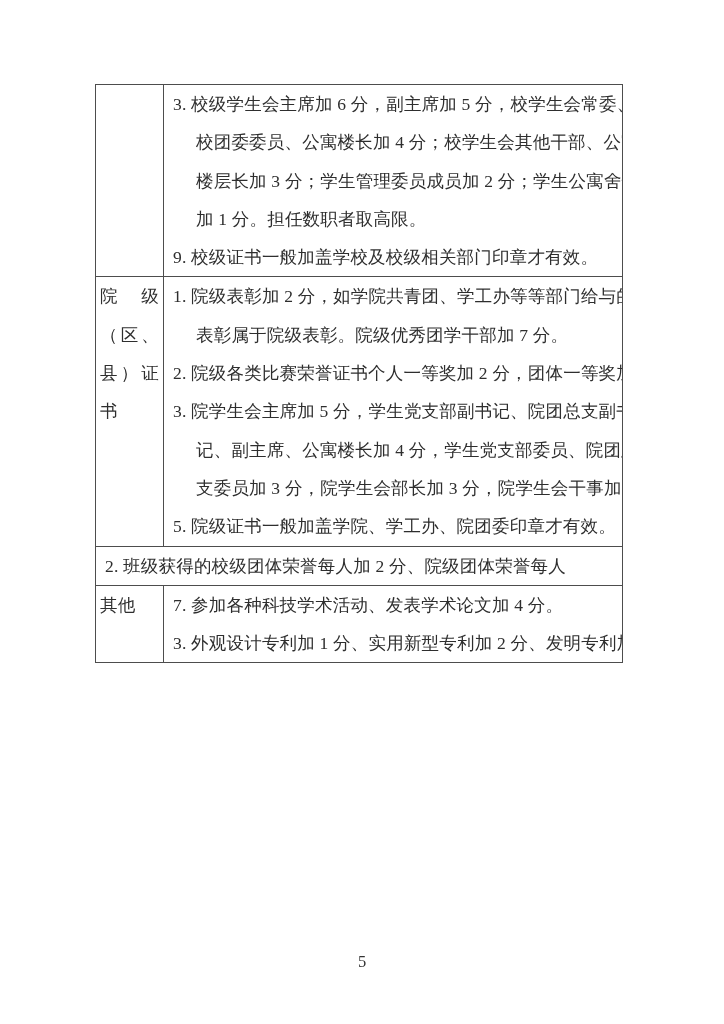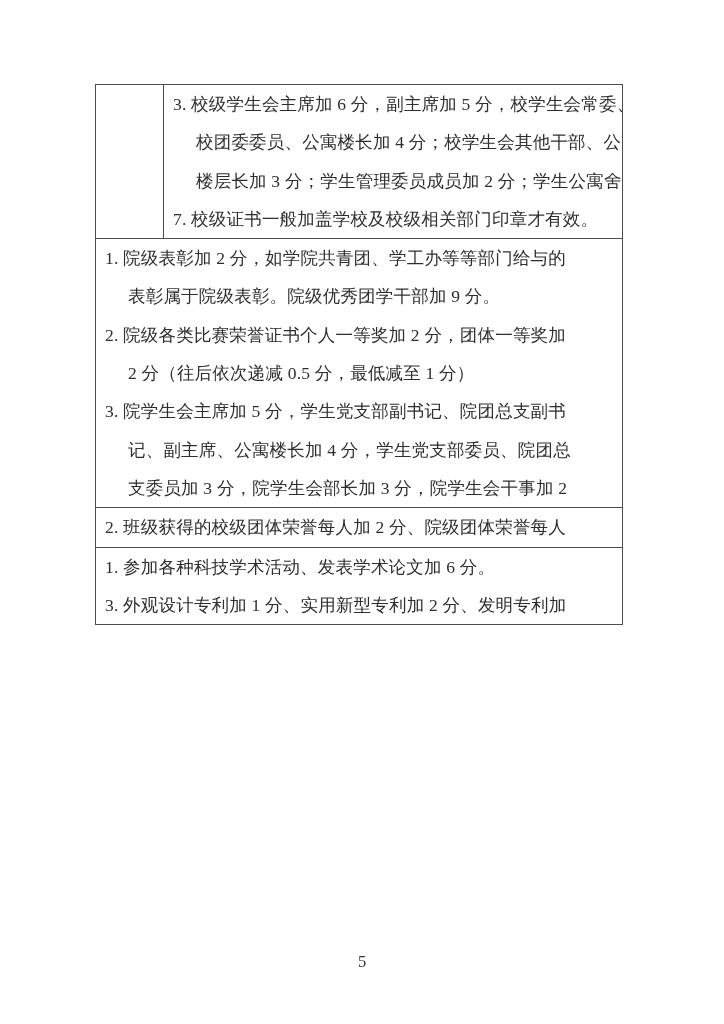--- a/index.html
+++ b/index.html
@@ -74,40 +74,50 @@
 <body>
 
 <div class="page">
   <div class="points-table">
       <div class="trow">
         <div class="label-cell"></div>
         <div class="content-cell">
           <div class="line content-line">3. 校级学生会主席加 6 分，副主席加 5 分，校学生会常委、</div>
           <div class="line content-line indent">校团委委员、公寓楼长加 4 分；校学生会其他干部、公寓</div>
           <div class="line content-line indent">楼层长加 3 分；学生管理委员成员加 2 分；学生公寓舍长</div>
-          <div class="line content-line">7. 校级证书一般加盖学校及校级相关部门印章才有效。</div>
+          <div class="line content-line indent">加 1 分。担任数职者取高限。</div>
+          <div class="line content-line">9. 校级证书一般加盖学校及校级相关部门印章才有效。</div>
         </div>
       </div>
       <div class="trow">
+        <div class="label-cell">
+          <div class="line label-line justify">院级</div>
+          <div class="line label-line justify">（区、</div>
+          <div class="line label-line justify">县）证</div>
+          <div class="line label-line">书</div>
+        </div>
         <div class="content-cell">
           <div class="line content-line">1. 院级表彰加 2 分，如学院共青团、学工办等等部门给与的</div>
-          <div class="line content-line indent">表彰属于院级表彰。院级优秀团学干部加 9 分。</div>
+          <div class="line content-line indent">表彰属于院级表彰。院级优秀团学干部加 7 分。</div>
           <div class="line content-line">2. 院级各类比赛荣誉证书个人一等奖加 2 分，团体一等奖加</div>
-          <div class="line content-line indent">2 分（往后依次递减 0.5 分，最低减至 1 分）</div>
           <div class="line content-line">3. 院学生会主席加 5 分，学生党支部副书记、院团总支副书</div>
           <div class="line content-line indent">记、副主席、公寓楼长加 4 分，学生党支部委员、院团总</div>
           <div class="line content-line indent">支委员加 3 分，院学生会部长加 3 分，院学生会干事加 2</div>
+          <div class="line content-line">5. 院级证书一般加盖学院、学工办、院团委印章才有效。</div>
         </div>
       </div>
       <div class="trow">
         <div class="content-cell">
           <div class="line content-line">2. 班级获得的校级团体荣誉每人加 2 分、院级团体荣誉每人</div>
         </div>
       </div>
       <div class="trow">
+        <div class="label-cell">
+          <div class="line label-line">其他</div>
+        </div>
         <div class="content-cell">
-          <div class="line content-line">1. 参加各种科技学术活动、发表学术论文加 6 分。</div>
+          <div class="line content-line">7. 参加各种科技学术活动、发表学术论文加 4 分。</div>
           <div class="line content-line">3. 外观设计专利加 1 分、实用新型专利加 2 分、发明专利加</div>
         </div>
       </div>
     </div>
   <div class="page-number">5</div>
 </div>
 
 </body></html>

